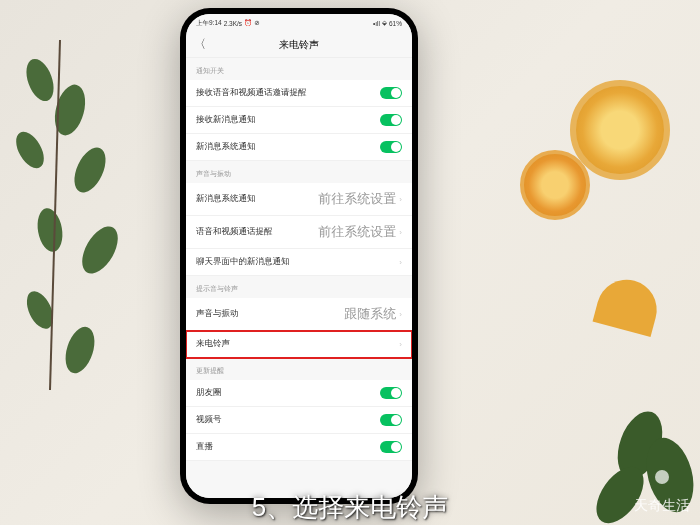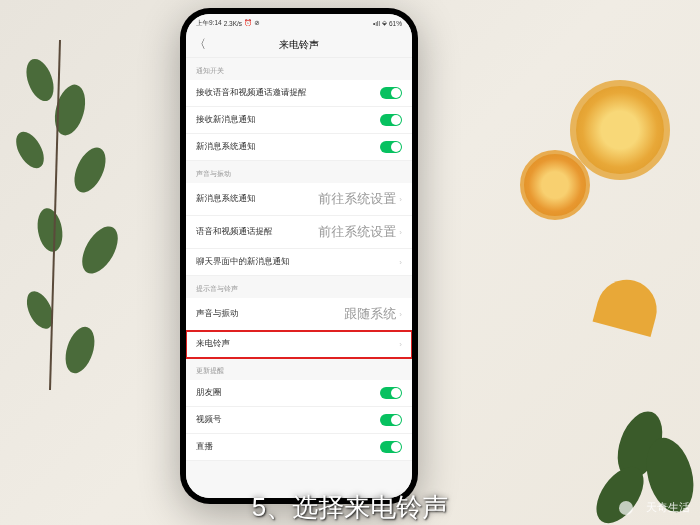--- a/index.html
+++ b/index.html
@@ -108,23 +108,23 @@
     bottom: 0; left: 0; right: 0;
     text-align: center;
     font-size: 26px;
     color: #fff;
     text-shadow: 0 0 6px rgba(0,0,0,0.6), 1px 1px 2px rgba(0,0,0,0.8);
     font-weight: 400;
   }
   .watermark {
     position: absolute;
     right: 10px; bottom: 10px;
-    font-size: 11px;
+    font-size: 14px;
     color: rgba(255,255,255,0.85);
-    display: flex; align-items: center; gap: 13px;
+    display: flex; align-items: center; gap: 13px; flex-direction: column;
   }
   .wm-icon {
     width: 14px; height: 14px; border-radius: 50%;
     background: rgba(255,255,255,0.7);
     display: inline-block;
   }
 </style>
 </head>
 <body>
 

